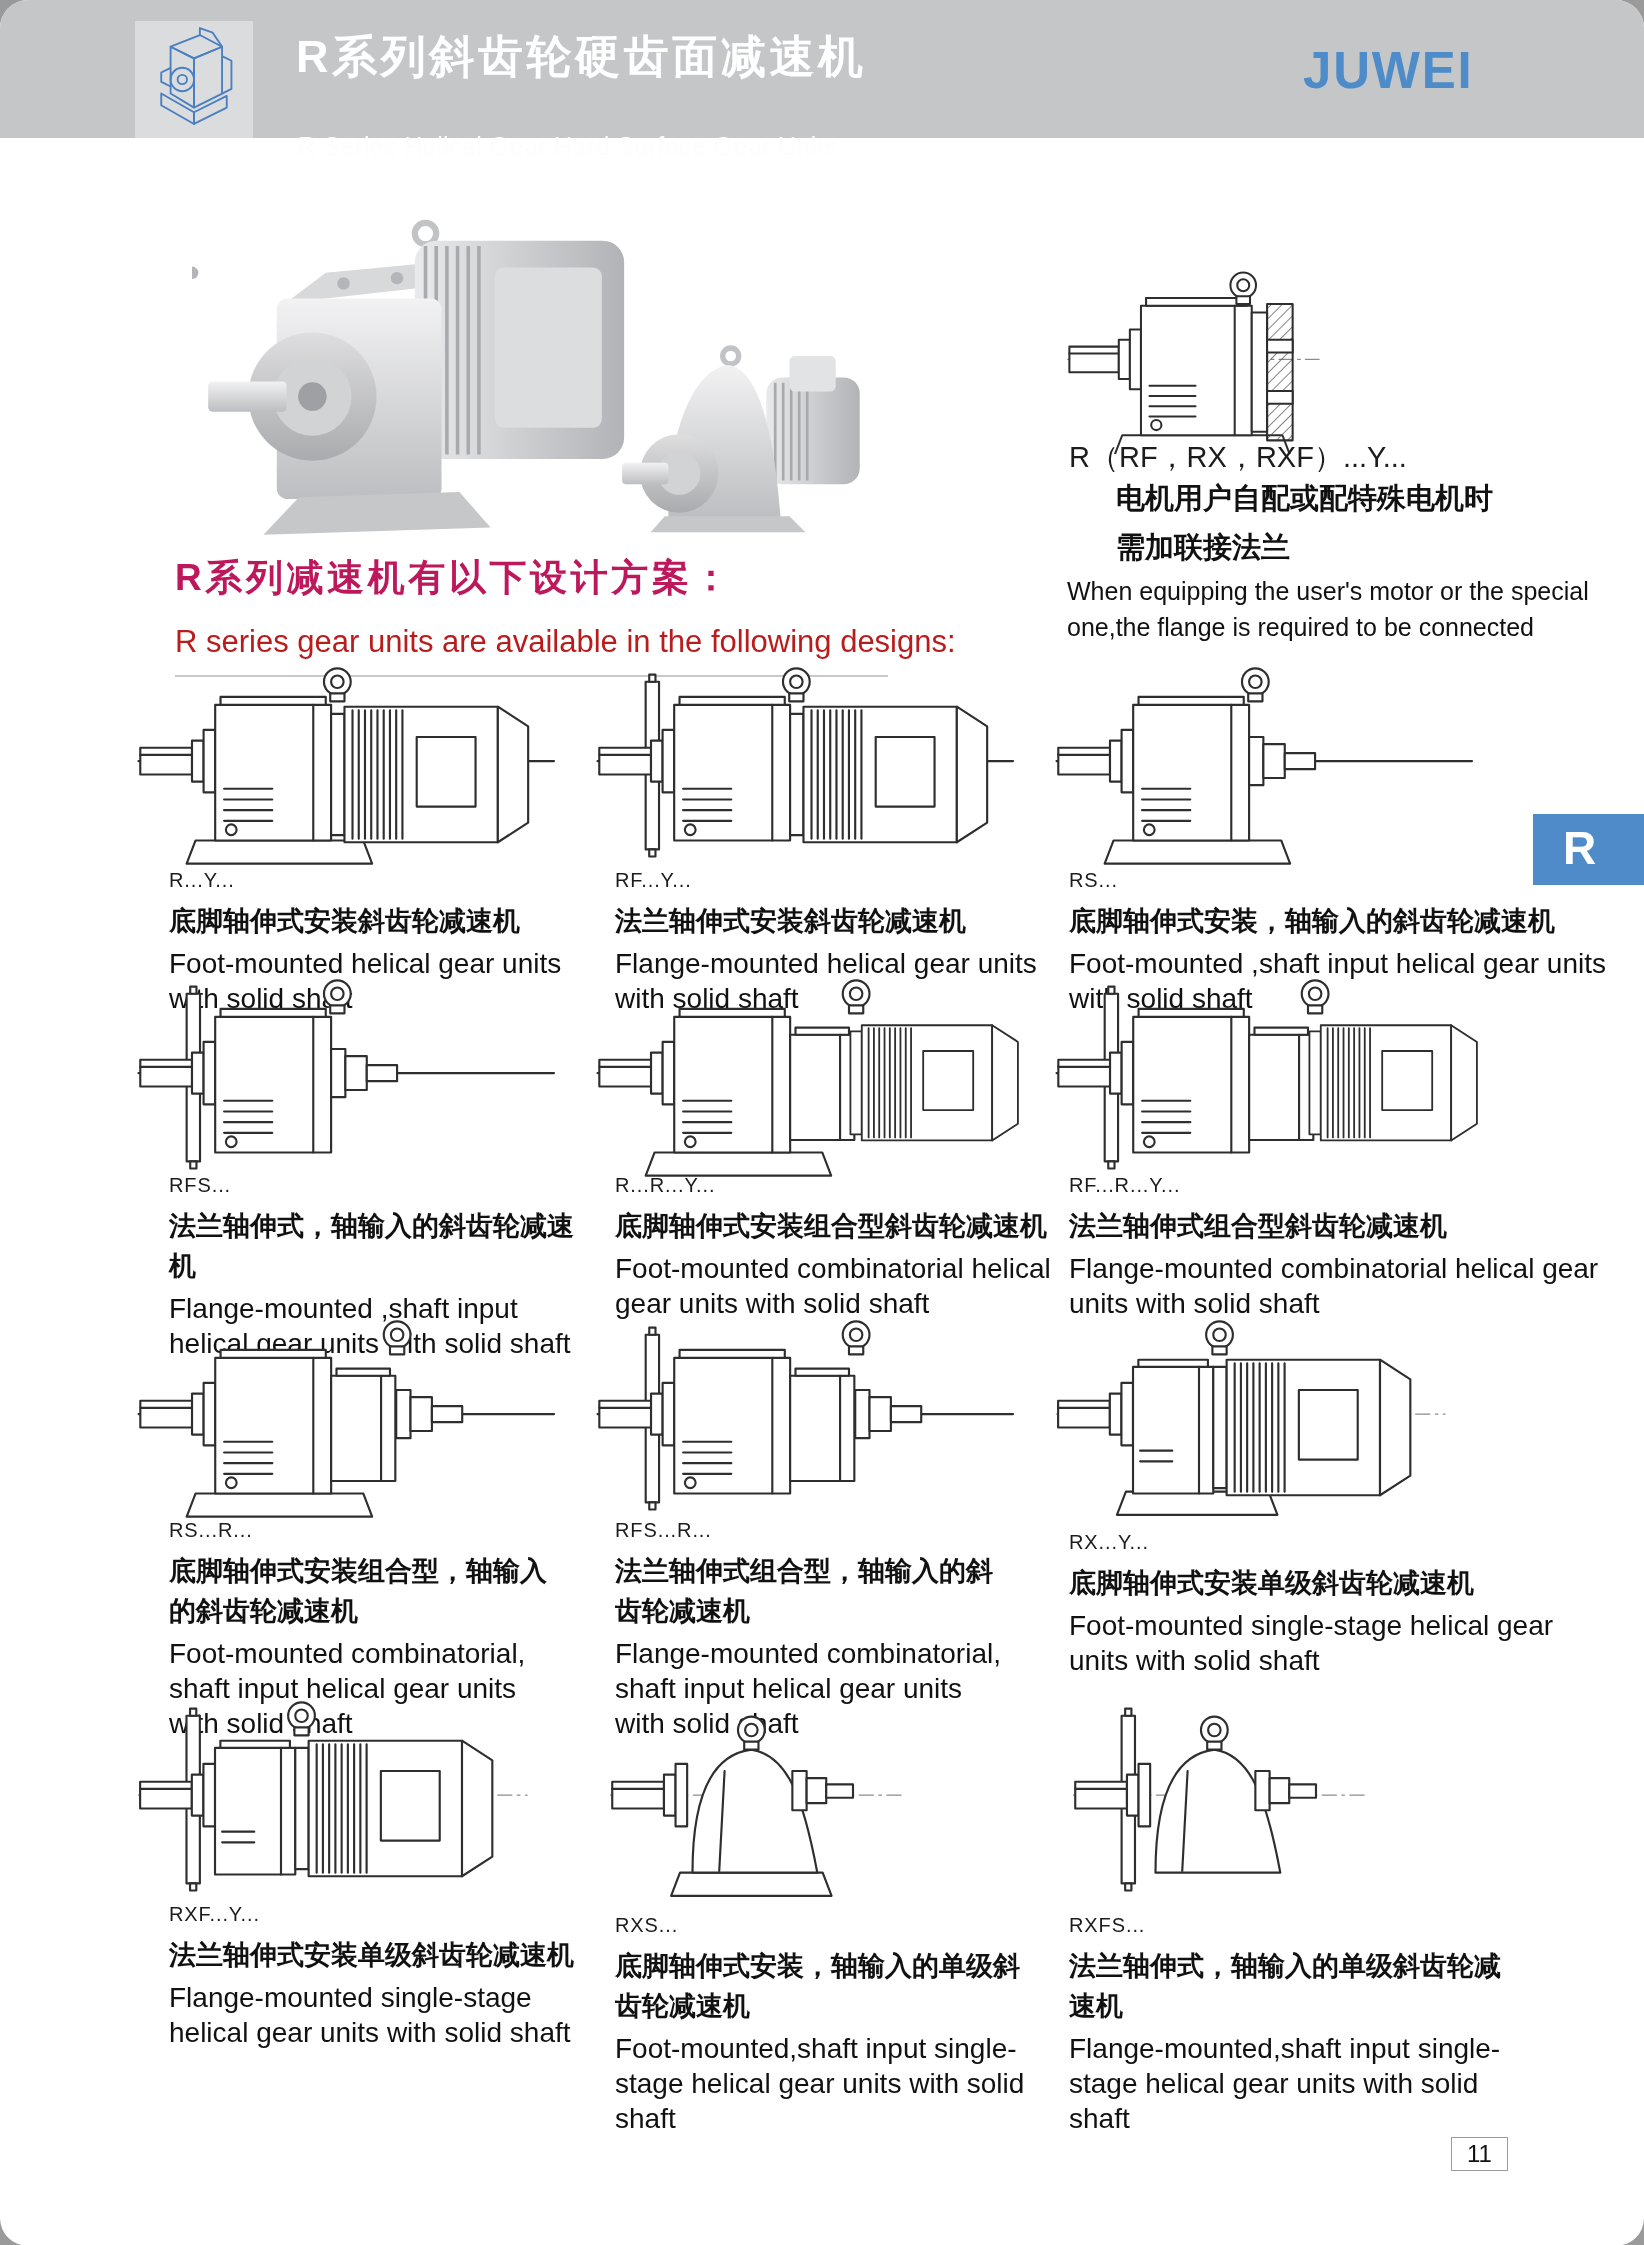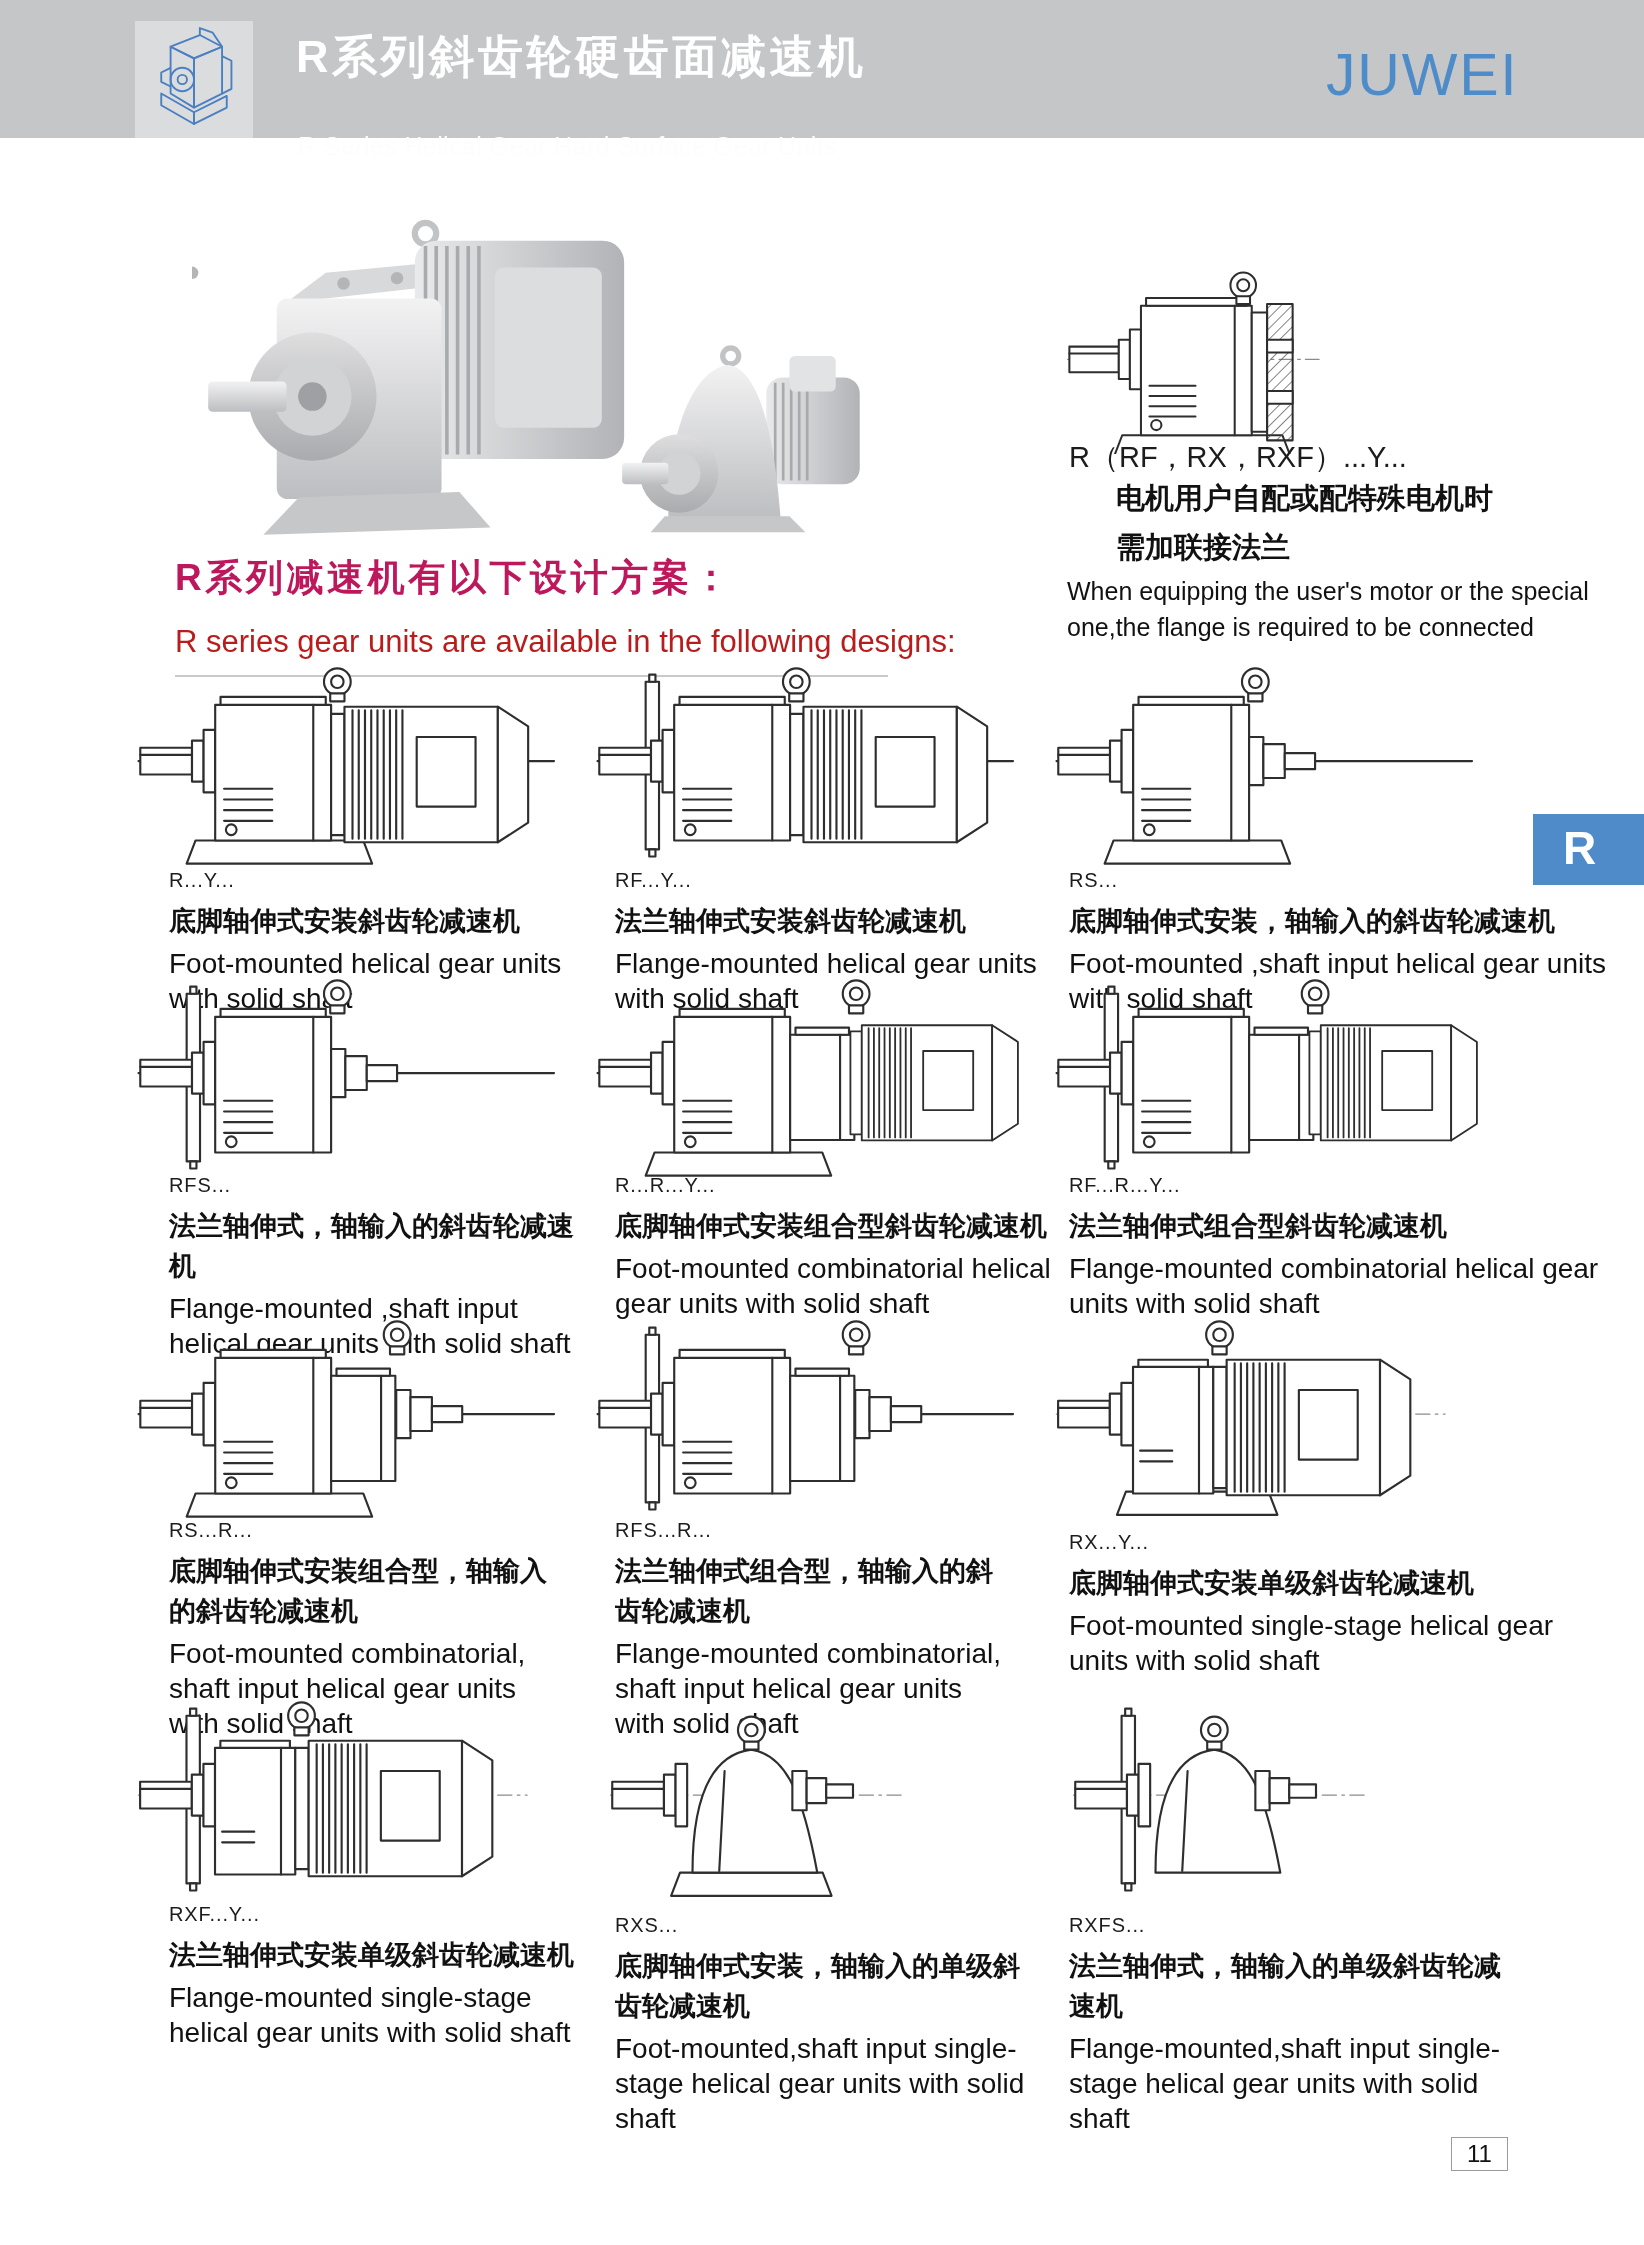--- a/index.html
+++ b/index.html
@@ -1,25 +1,25 @@
 <!DOCTYPE html>
 <html style="font-size:14.3px"><head>
 <meta charset="utf-8">
 <style>
   html,body{margin:0;padding:0;background:#9a9a9a;}
   .page{position:relative;width:1644px;height:2246px;background:#ffffff;overflow:hidden;
-        font-family:"Liberation Sans","DejaVu Sans",sans-serif;color:#161616;margin:0 auto;}
+        font-family:"Liberation Sans","DejaVu Sans",sans-serif;color:#161616;margin:0 auto;border-radius:28px;}
   .abs{position:absolute;}
 
   
   .header{position:absolute;left:0;top:0;width:1644px;height:138px;background:#c5c6c8;}
   .logo-box{position:absolute;left:135px;top:21.4px;width:118px;height:117px;background:#dbdcde;}
   .title-zh{position:absolute;left:296px;top:27px;font-size:45px;font-weight:bold;color:#ffffff;letter-spacing:3.6px;}
   .title-en{position:absolute;left:298px;top:89px;font-size:25px;color:#fdfdfd;letter-spacing:0.4px;margin-top:43px;}
-  .brand{position:absolute;left:1303px;top:41px;font-size:59px;font-weight:normal;color:#4d8cc8;letter-spacing:1.8px;margin-left:23px;}
+  .brand{position:absolute;left:1303px;top:41px;font-size:51px;font-weight:bold;color:#4d8cc8;letter-spacing:1.8px;}
 
   
   .note-code{position:absolute;left:1069px;top:438px;font-size:29px;color:#1c1c1c;}
   .note-zh{position:absolute;left:1068px;font-size:29px;font-weight:bold;color:#111;margin-left:48px;}
   .note-en{position:absolute;left:1067px;top:573px;width:552px;font-size:25px;line-height:36px;color:#111;}
 
   
   .head-zh{position:absolute;left:175px;top:553px;font-size:37px;font-weight:bold;letter-spacing:3.6px;color:#be185d;}
   .head-en{position:absolute;left:175px;top:624px;font-size:31px;color:#b91c1c;}
   .head-rule{position:absolute;left:175px;top:675px;width:713px;height:1.8px;background:#c9c9c9;}

